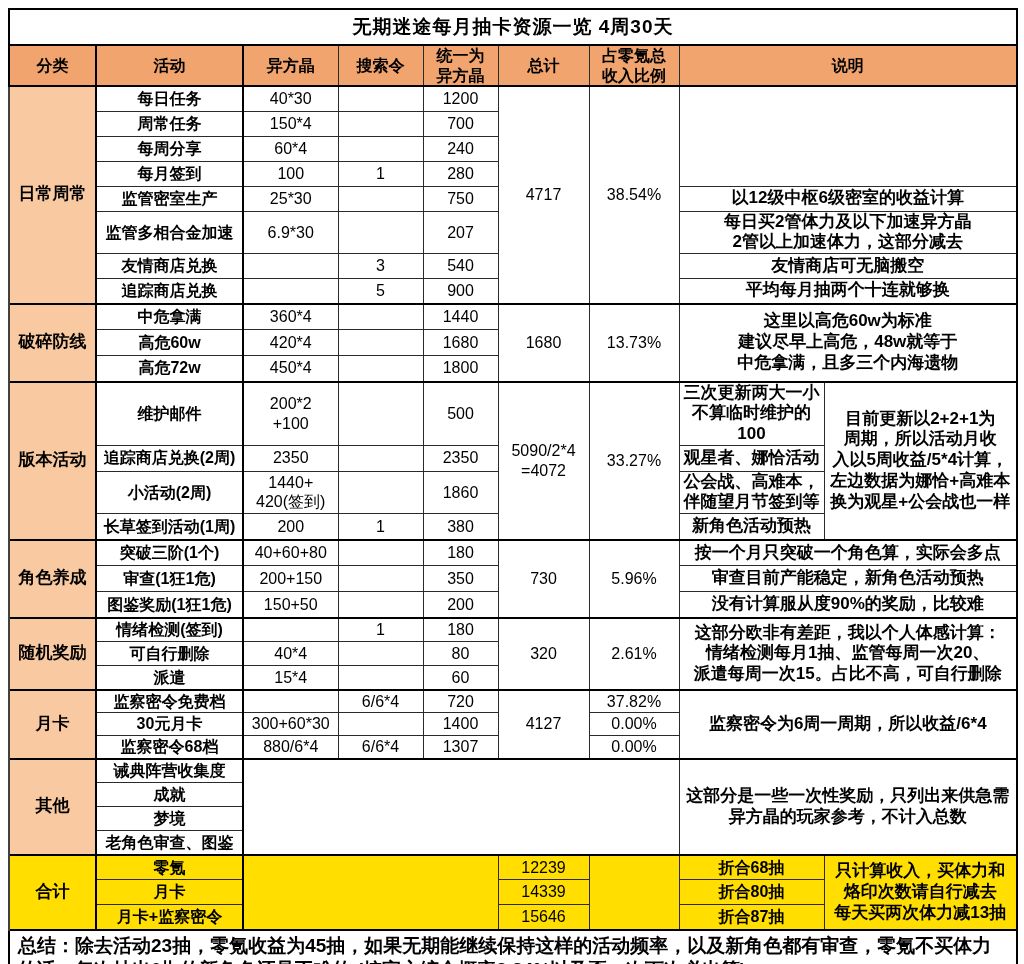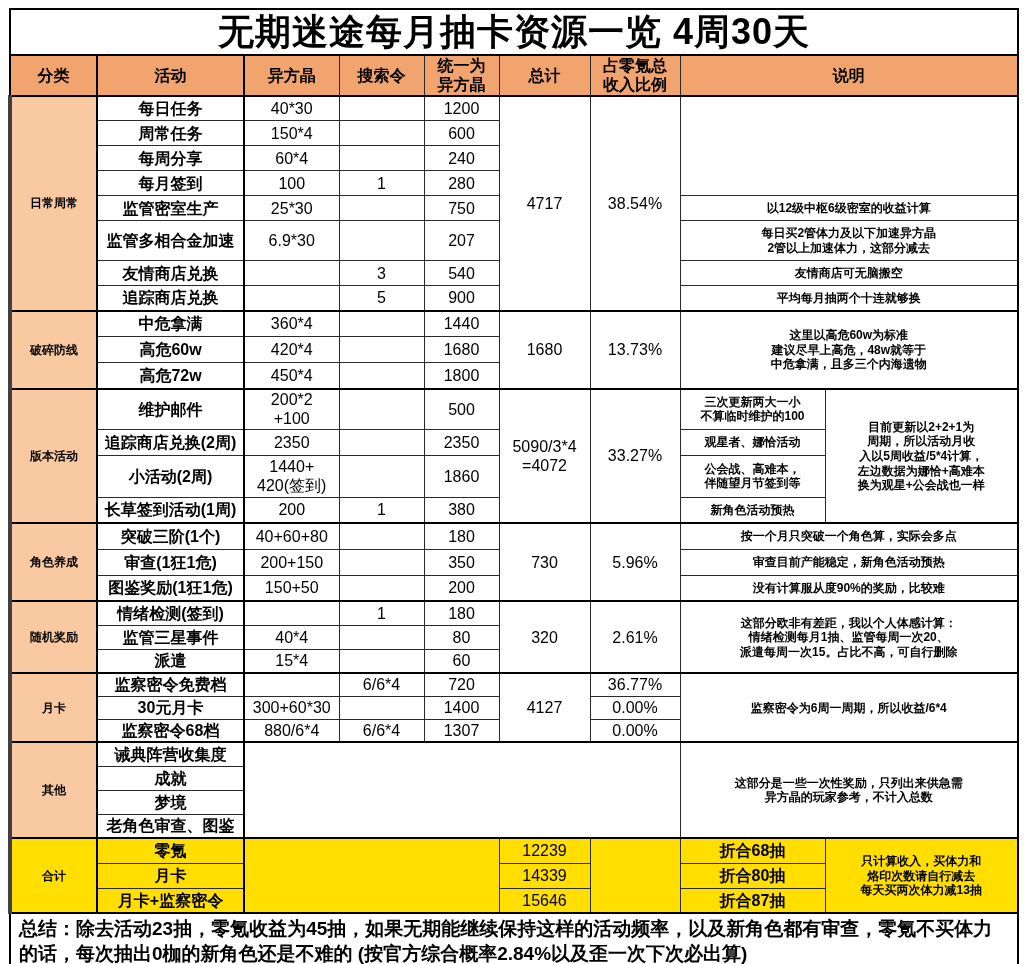--- a/index.html
+++ b/index.html
@@ -14,36 +14,36 @@
     width:1008px;margin:8px;border:2px solid #000;
   }
   td{
     border:1px solid #2a2a2a;
     text-align:center;vertical-align:middle;
     font-size:16px;font-weight:bold;
     padding:0 2px;overflow:hidden;
     white-space:pre-line;line-height:1.22;
   }
   .title{
-    font-size:36px;font-weight:bold;border-bottom:2px solid #000;
+    font-size:19px;font-weight:bold;border-bottom:2px solid #000;
     letter-spacing:1px;
   }
   tr.hdr td{
     background:var(--header-bg);
     border-bottom:2px solid #000;
     font-size:16px;
   }
   .cat{
     background:var(--category-bg);
-    font-size:12px;
-    border-left:4px solid #404040;border-right:2px solid #000;
+    font-size:17px;
+    border-left:2px solid #404040;border-right:2px solid #000;
   }
   .act{border-left:2px solid #000;border-right:2px solid #000;}
   .num{font-weight:normal;}
-  .note{font-size:12px;}
+  .note{font-size:17px;}
   tr.sec td{border-top:2px solid #000;}
   .y{background:var(--highlight-bg);}
   .summary{
     text-align:left;font-size:19px;font-weight:bold;
     padding:3px 8px;line-height:1.3;white-space:normal;
     border:2px solid #000;
   }
 </style>
 </head>
 <body>
@@ -86,21 +86,21 @@
     <td class="num"></td>
     <td class="num">1200</td>
     <td class="num" rowspan="8">4717</td>
     <td class="num" rowspan="8">38.54%</td>
     <td class="note" colspan="2" rowspan="4"></td>
   </tr>
   <tr style="height:25px">
     <td class="act">周常任务</td>
     <td class="num">150*4</td>
     <td class="num"></td>
-    <td class="num">600</td>
+    <td class="num">700</td>
   </tr>
   <tr style="height:25px">
     <td class="act">每周分享</td>
     <td class="num">60*4</td>
     <td class="num"></td>
     <td class="num">240</td>
   </tr>
   <tr style="height:25px">
     <td class="act">每月签到</td>
     <td class="num">100</td>
@@ -162,21 +162,21 @@
     <td class="num">1800</td>
   </tr>
 
   <tr class="sec" style="height:40px">
     <td class="cat" rowspan="4">版本活动</td>
     <td class="act">维护邮件</td>
     <td class="num">200*2
 +100</td>
     <td class="num"></td>
     <td class="num">500</td>
-    <td class="num" rowspan="4">5090/3*4
+    <td class="num" rowspan="4">5090/2*4
 =4072</td>
     <td class="num" rowspan="4">33.27%</td>
     <td class="note">三次更新两大一小
 不算临时维护的100</td>
     <td class="note" rowspan="4">目前更新以2+2+1为
 周期，所以活动月收
 入以5周收益/5*4计算，
 左边数据为娜恰+高难本
 换为观星+公会战也一样</td>
   </tr>
@@ -235,40 +235,40 @@
     <td class="num"></td>
     <td class="num">1</td>
     <td class="num">180</td>
     <td class="num" rowspan="3">320</td>
     <td class="num" rowspan="3">2.61%</td>
     <td class="note" colspan="2" rowspan="3">这部分欧非有差距，我以个人体感计算：
 情绪检测每月1抽、监管每周一次20、
 派遣每周一次15。占比不高，可自行删除</td>
   </tr>
   <tr style="height:24px">
-    <td class="act">监管三星事件</td>
+    <td class="act">可自行删除</td>
     <td class="num">40*4</td>
     <td class="num"></td>
     <td class="num">80</td>
   </tr>
   <tr style="height:24px">
     <td class="act">派遣</td>
     <td class="num">15*4</td>
     <td class="num"></td>
     <td class="num">60</td>
   </tr>
 
   <tr class="sec" style="height:23px">
     <td class="cat" rowspan="3">月卡</td>
     <td class="act">监察密令免费档</td>
     <td class="num"></td>
     <td class="num">6/6*4</td>
     <td class="num">720</td>
     <td class="num" rowspan="3">4127</td>
-    <td class="num">36.77%</td>
+    <td class="num">37.82%</td>
     <td class="note" colspan="2" rowspan="3">监察密令为6周一周期，所以收益/6*4</td>
   </tr>
   <tr style="height:23px">
     <td class="act">30元月卡</td>
     <td class="num">300+60*30</td>
     <td class="num"></td>
     <td class="num">1400</td>
     <td class="num">0.00%</td>
   </tr>
   <tr style="height:23px">

